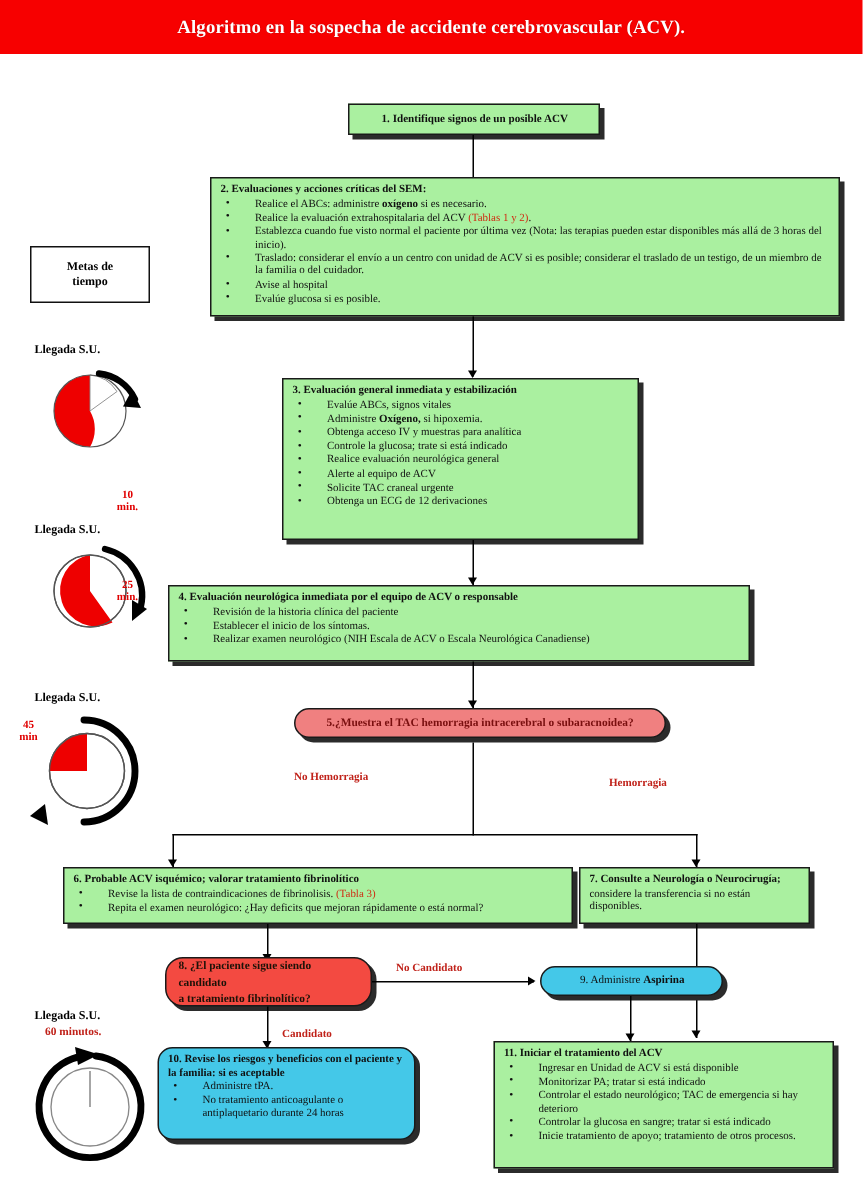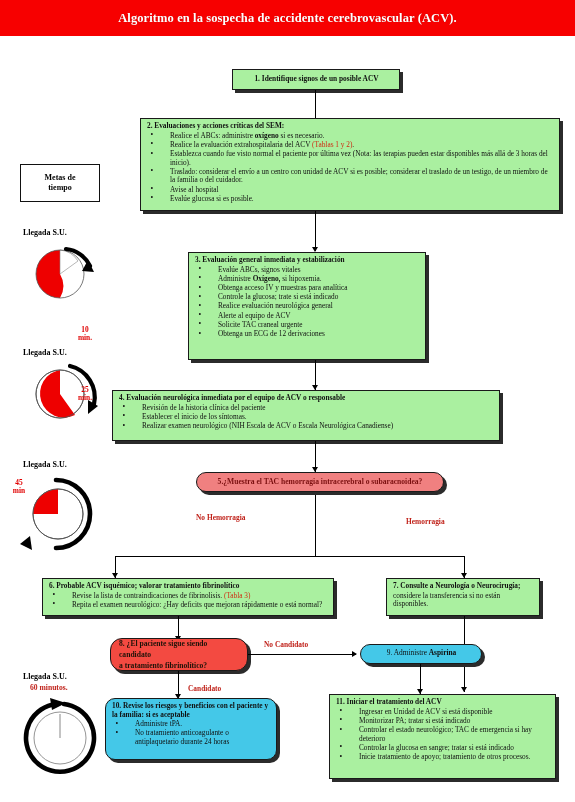--- a/index.html
+++ b/index.html
@@ -277,21 +277,21 @@
   <div class="ln vl" style="left:315px; top:459px; height:62px;"></div>
   <div class="ln hl" style="left:115px; top:520px; width:350px;"></div>
   <div class="ln vl" style="left:115px; top:520px; height:22px;"></div>
   <div class="arrow-d" style="left:112px; top:537px;"></div>
   <div class="ln vl" style="left:464px; top:520px; height:22px;"></div>
   <div class="arrow-d" style="left:461px; top:537px;"></div>
 
   <div class="branch-label" style="left:196px; top:477px;">No Hemorragia</div>
   <div class="branch-label" style="left:406px; top:481px;">Hemorragia</div>
 
-  <div class="node green" id="node-6" style="left:42px; top:542px; width:292px; height:38px;">
+  <div class="node green" id="node-6" style="left:42px; top:542px; width:340px; height:38px;">
     <span class="hd">6. Probable ACV isquémico; valorar tratamiento fibrinolítico</span>
     <ul>
       <li>Revise la lista de contraindicaciones de fibrinolisis. <span class="red">(Tabla 3)</span></li>
       <li>Repita el examen neurológico: ¿Hay deficits que mejoran rápidamente o está normal?</li>
     </ul>
   </div>
 
   <div class="node green" id="node-7" style="left:386px; top:542px; width:154px; height:38px;">
     <span class="hd">7. Consulte a Neurología o Neurocirugía;</span>
     <span>considere la transferencia si no están disponibles.</span>

